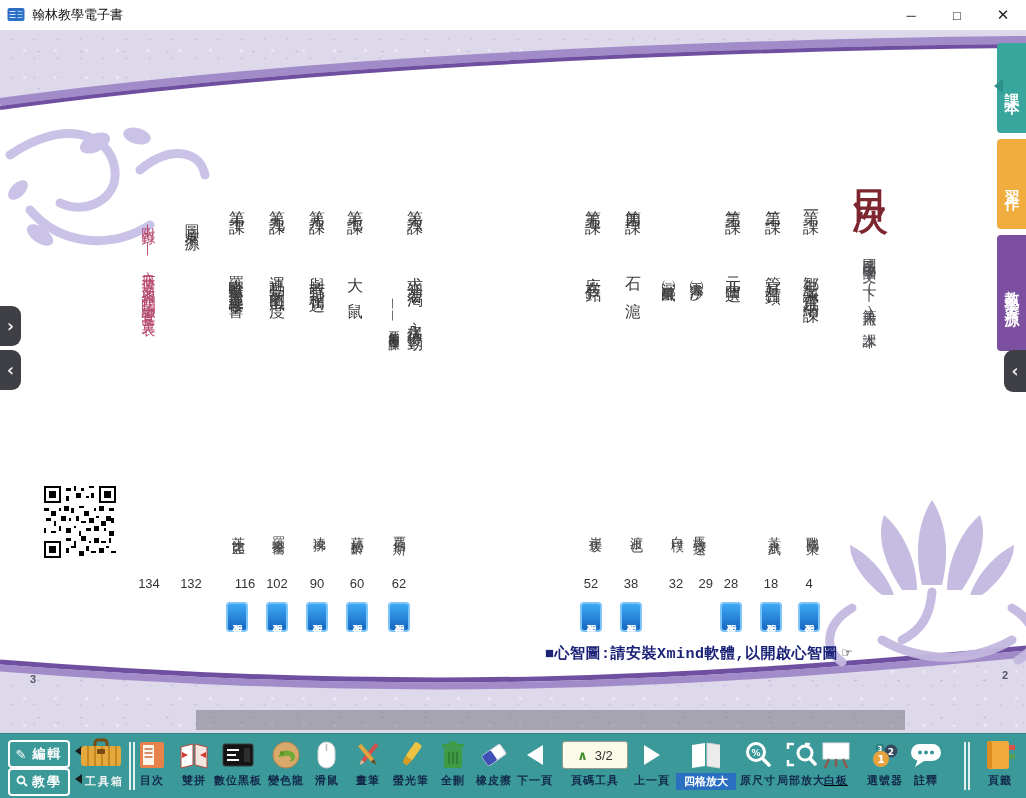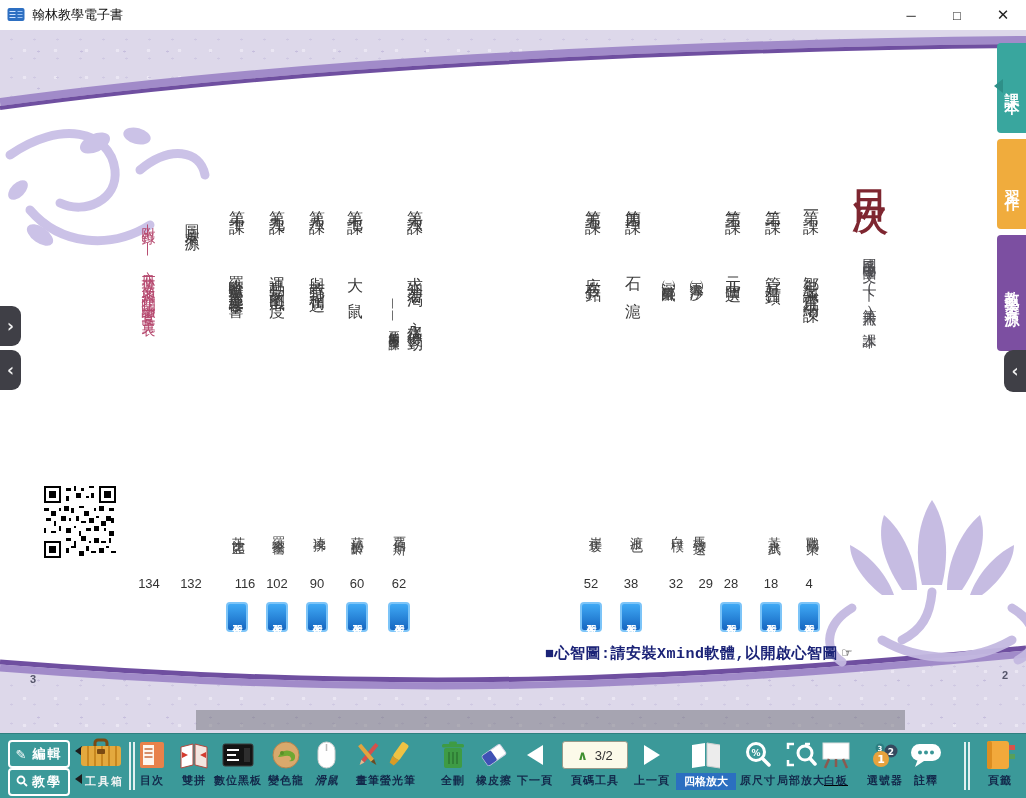--- a/index.html
+++ b/index.html
@@ -414,21 +414,21 @@
       <div class="ic">
           <svg width="30" height="30">
             <circle cx="15" cy="15" r="13" fill="#D9A96C" stroke="#b5854e"></circle>
             <path d="M7,17 q4,-8 12,-6 q6,2 5,7 q-1,4 -6,3 q3,-1 2,-3 q-1,-3 -6,-2 q-5,1 -7,1z" fill="#6FA832"></path>
             <circle cx="11" cy="13" r="2" fill="#5c8f27"></circle>
           </svg>
         </div>
       <div class="lb">變色龍</div>
     </div>
 
-    <div class="tool" style="left:299px;font-style:italic;">
+    <div class="tool" style="left:299px;">
       <div class="ic">
           <svg width="24" height="30">
             <rect x="3" y="2" width="17" height="26" rx="8.5" fill="#fff" stroke="#cfcfcf"></rect>
             <line x1="11.5" y1="4" x2="11.5" y2="11" stroke="#bbb" stroke-width="1.5"></line>
           </svg>
         </div>
       <div class="lb">滑鼠</div>
     </div>
 
     <div class="tool" style="left:340px;">
@@ -440,21 +440,21 @@
             </g>
             <g transform="rotate(-40 16 15)">
               <rect x="14" y="2" width="4" height="20" fill="#E2A43F"></rect>
               <path d="M14,22 h4 l-2,6z" fill="#6c4a22"></path>
             </g>
           </svg>
         </div>
       <div class="lb">畫筆</div>
     </div>
 
-    <div class="tool" style="left:370px;">
+    <div class="tool" style="left:383px;">
       <div class="ic">
           <svg width="30" height="30">
             <g transform="rotate(35 15 15)">
               <rect x="11" y="1" width="8" height="18" rx="2" fill="#EFC243"></rect>
               <path d="M11,19 h8 l-1.5,7 h-5 z" fill="#D89B25"></path>
             </g>
           </svg>
         </div>
       <div class="lb">螢光筆</div>
     </div>

